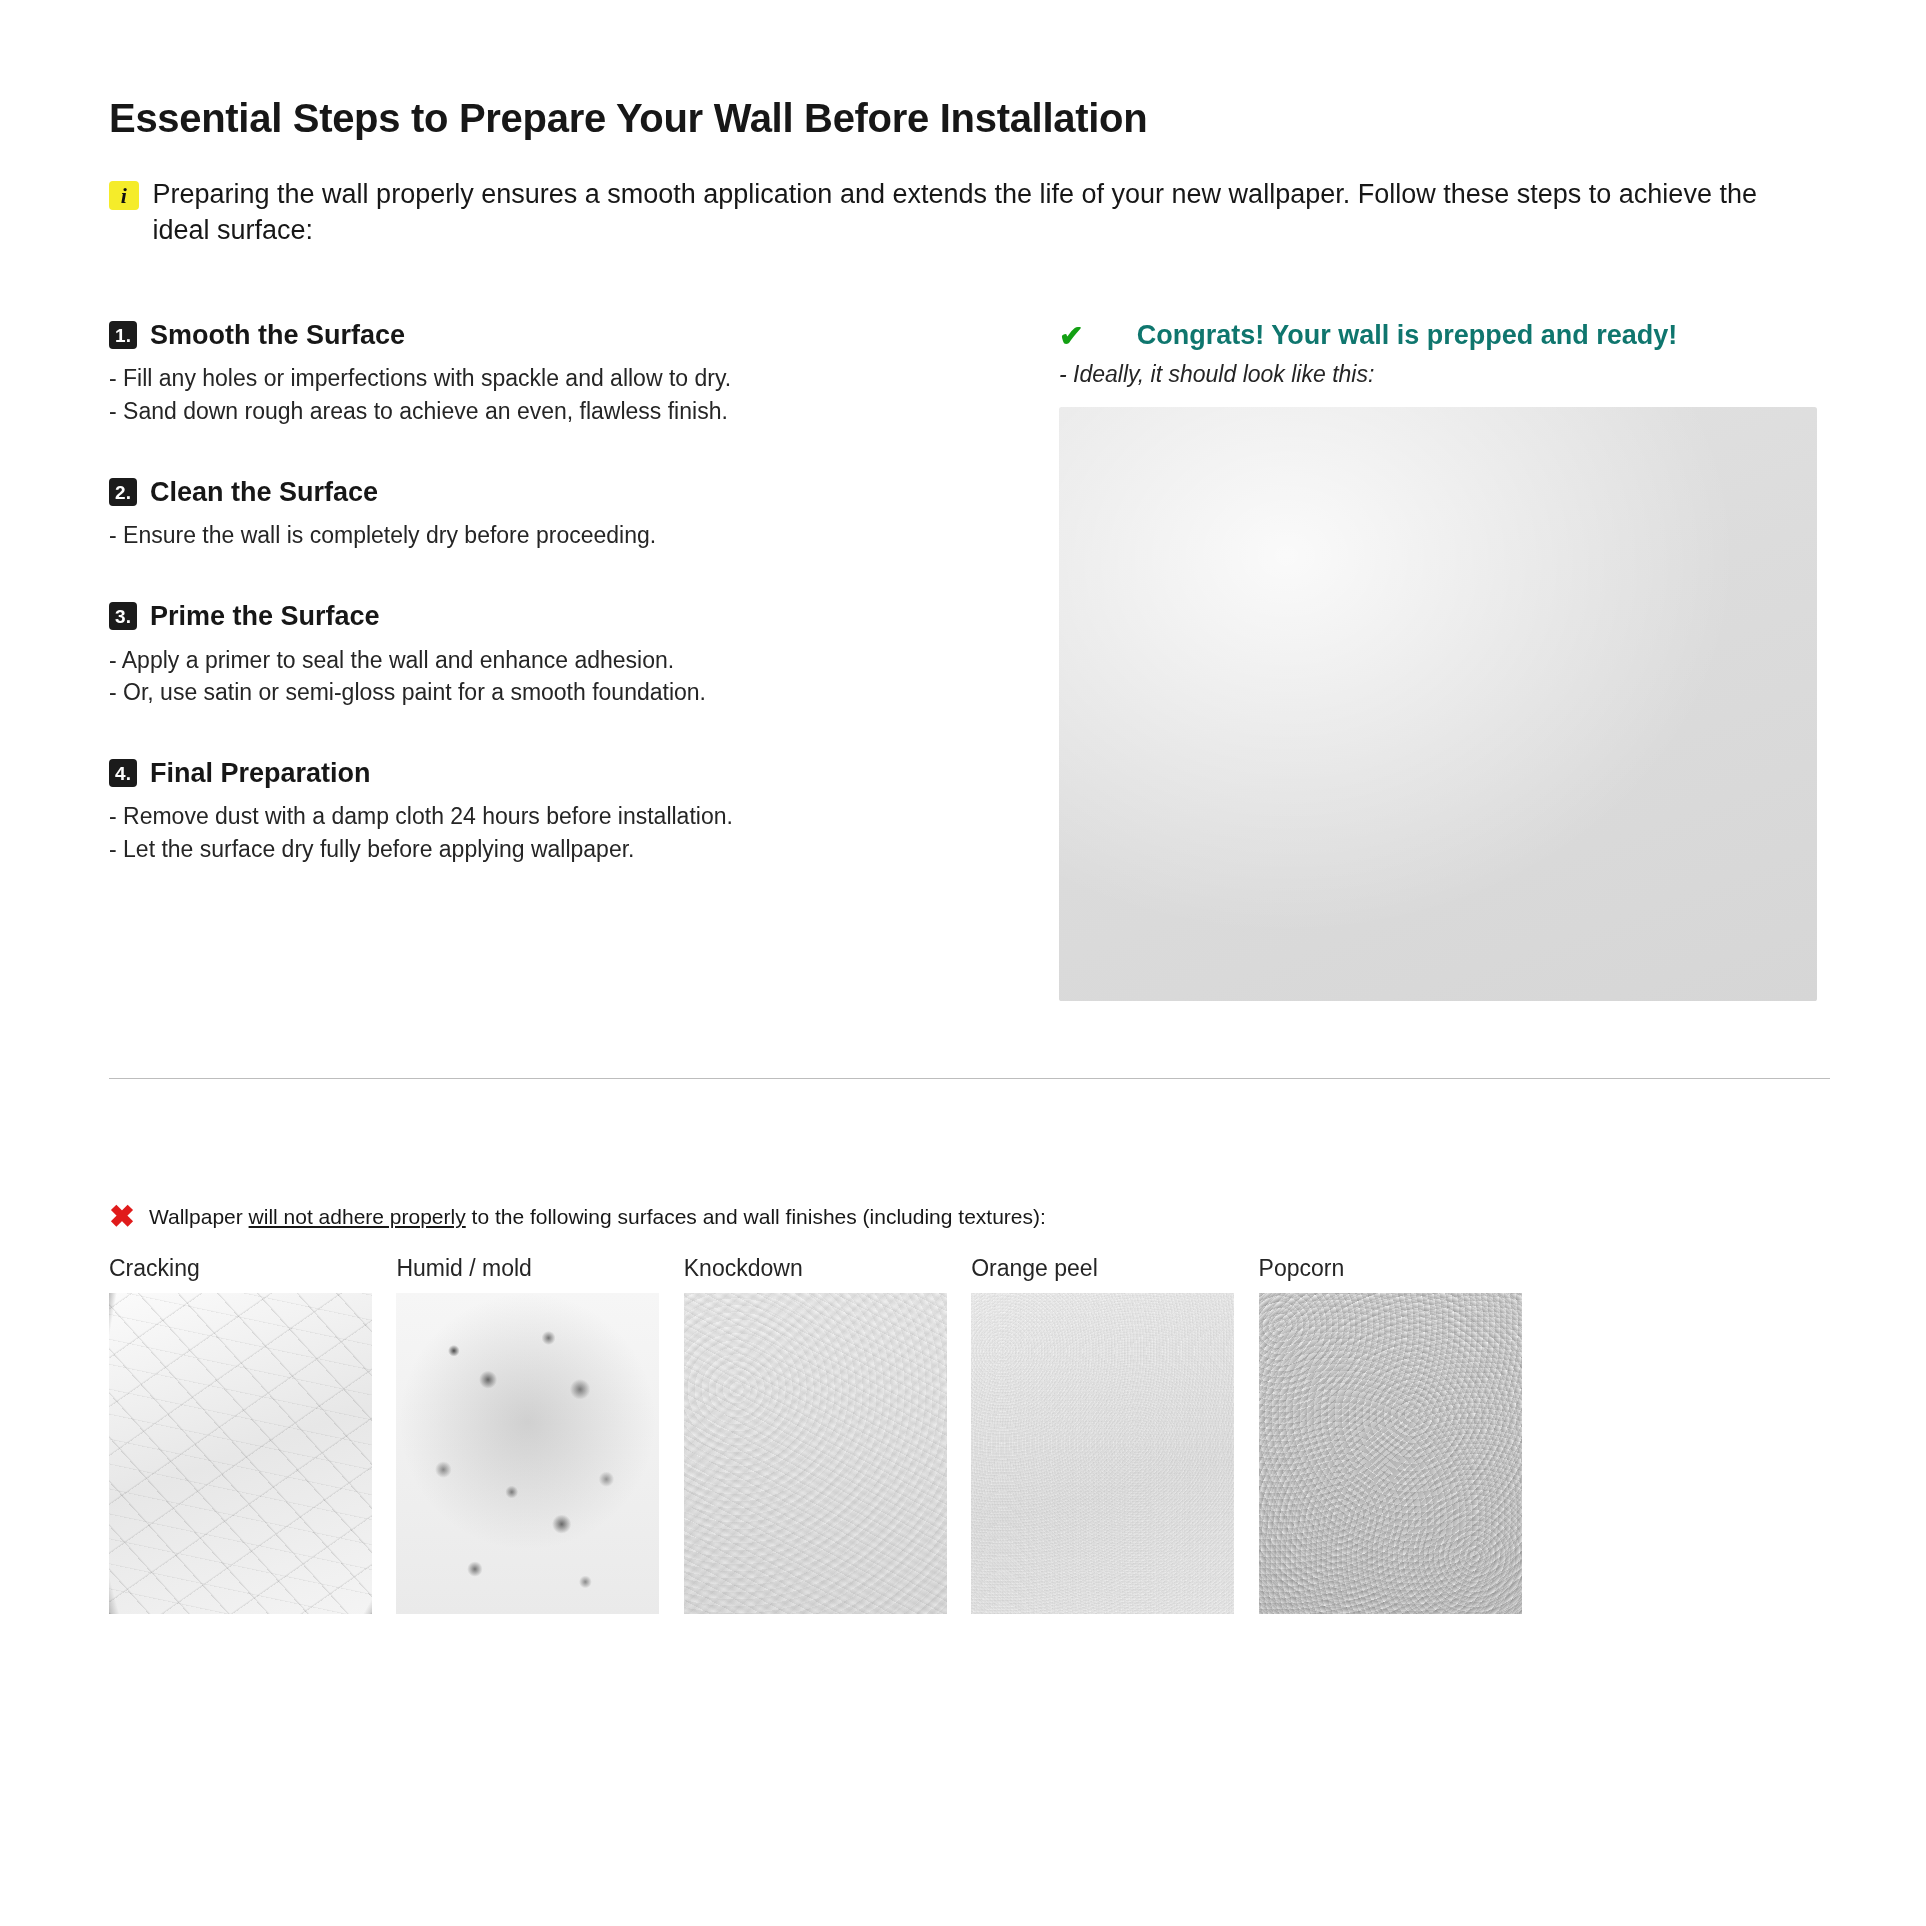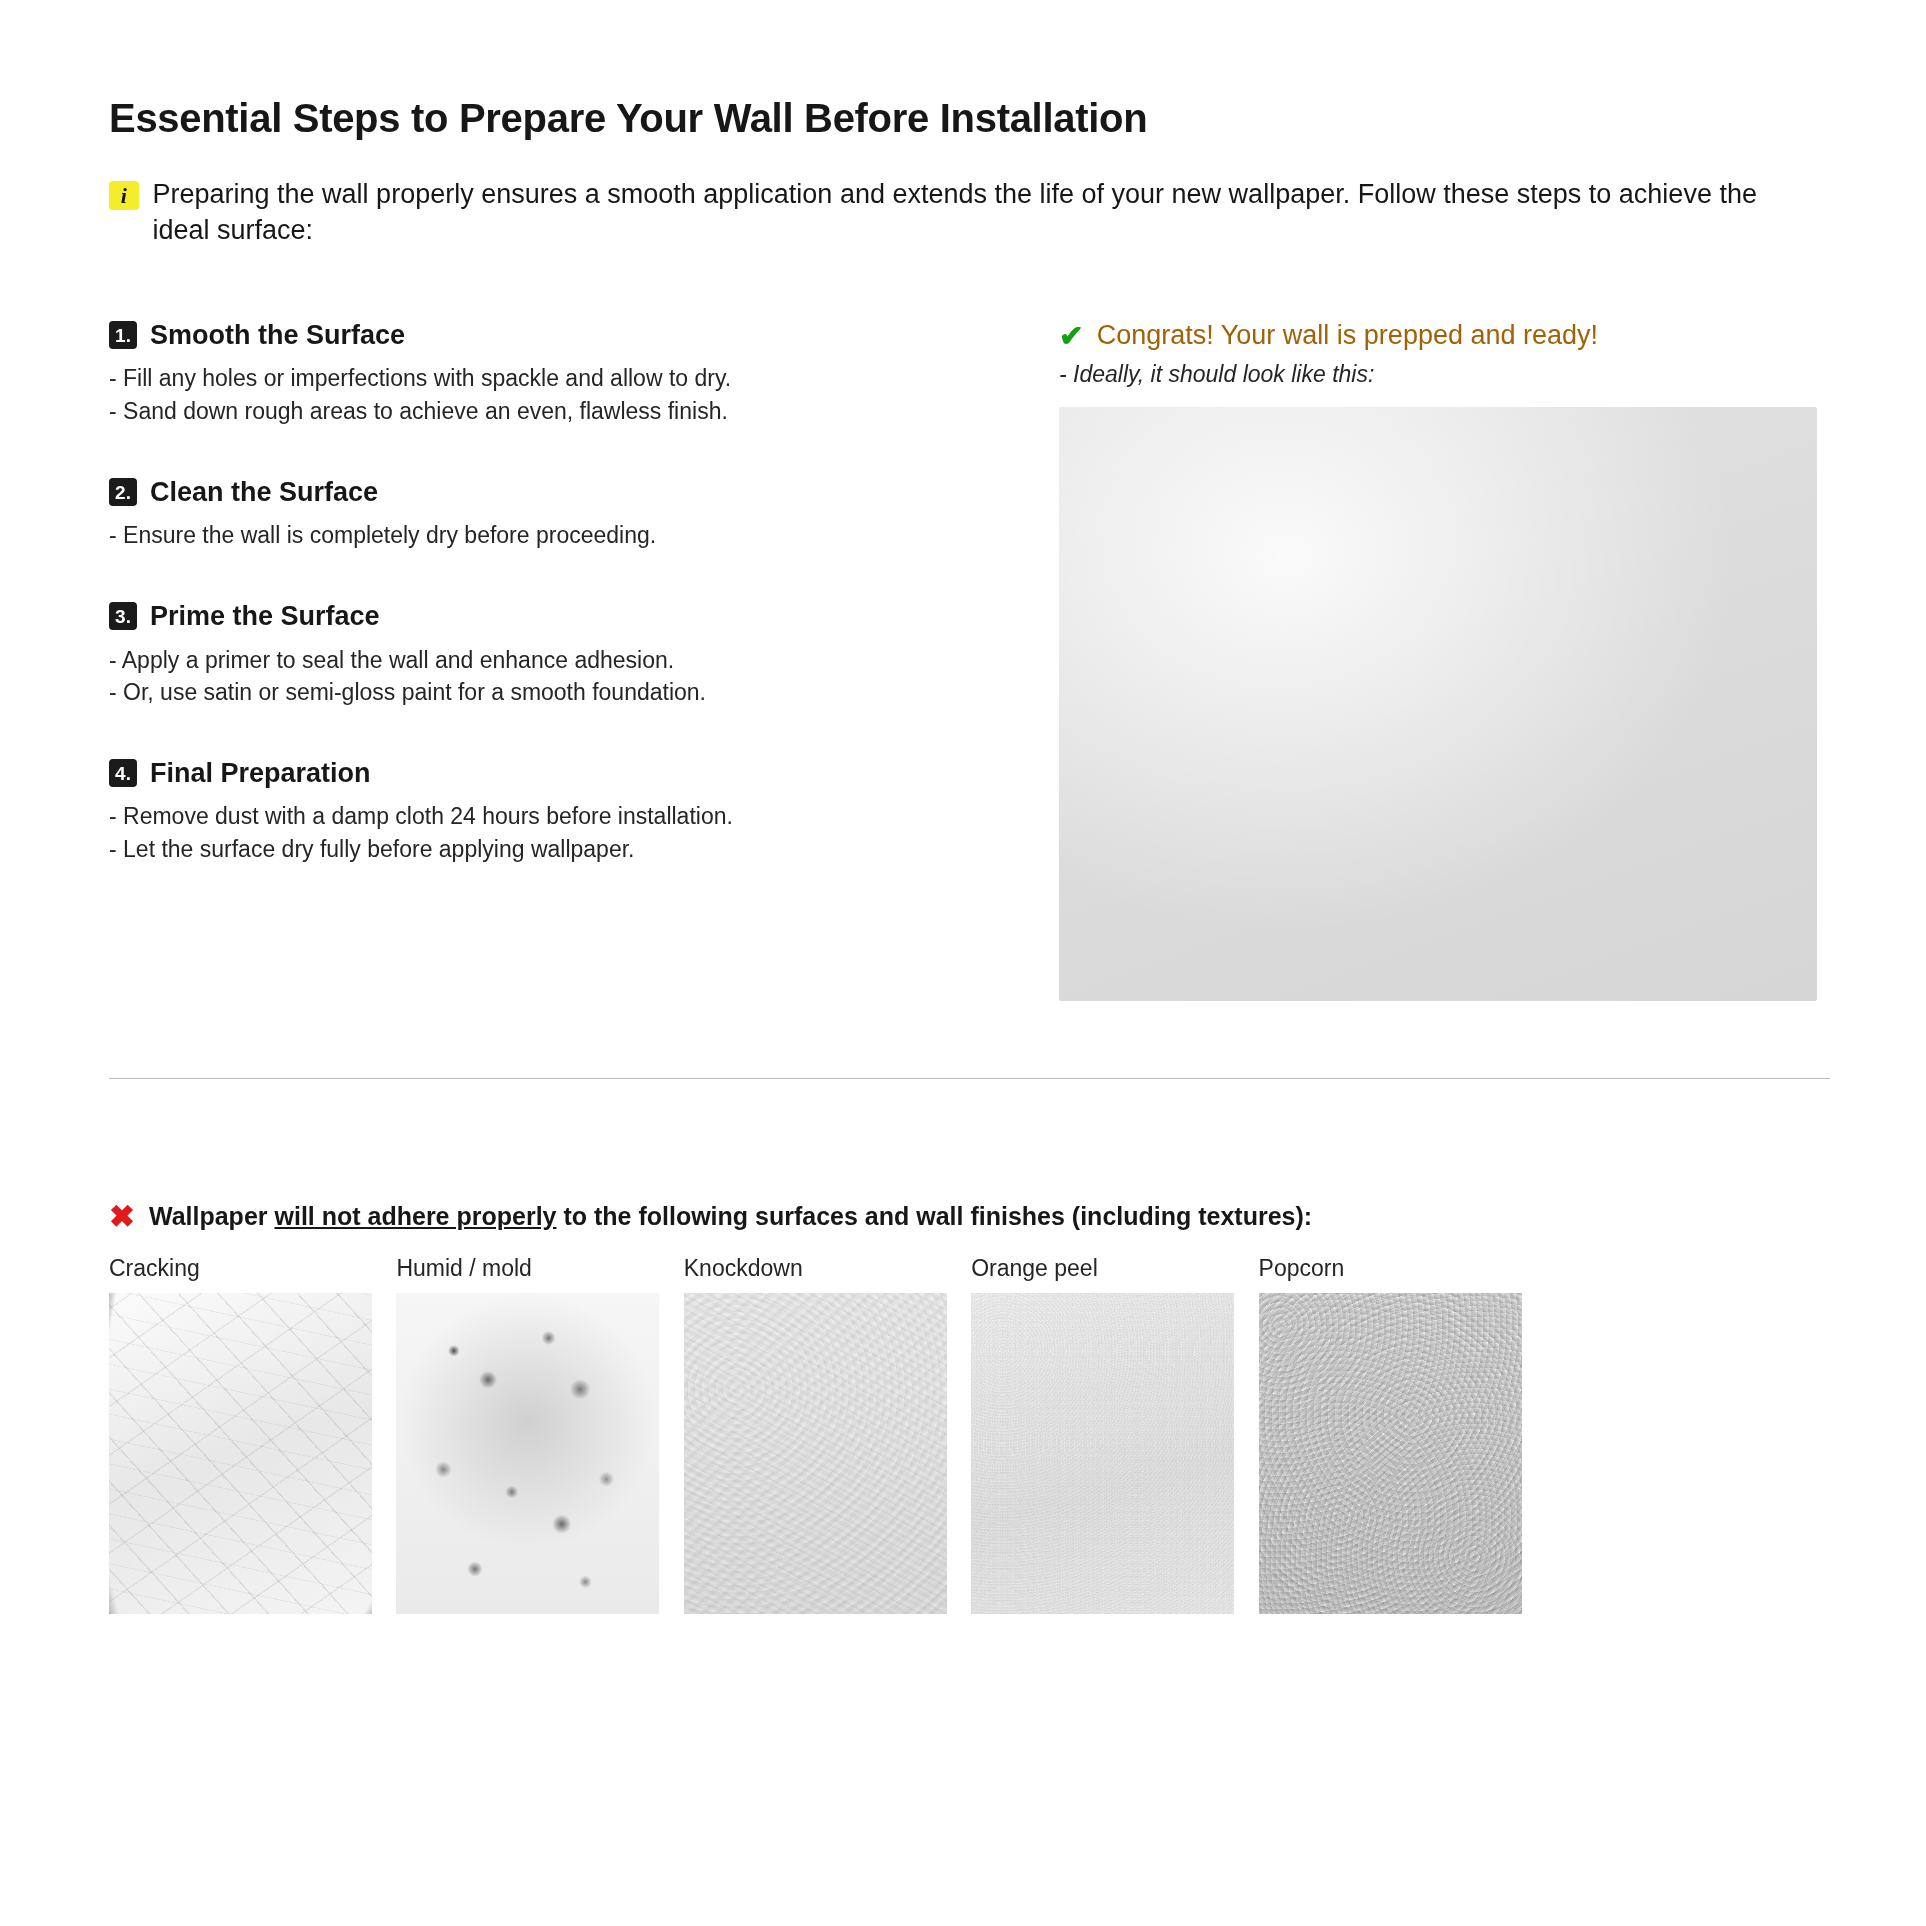--- a/index.html
+++ b/index.html
@@ -112,22 +112,23 @@
     margin-bottom: 10.3px;
   }
   .check-mark {
     font-size: 29.5px;
     line-height: 1;
     color: #13a013;
     font-weight: bold;
   }
   .congrats-title {
     font-size: 27px;
-    font-weight: normal;
-    color: #a16207;
+    font-weight: bold;
+    color: #0f766e;
+    margin-left: 40px;
   }
   .congrats-sub {
     font-size: 23px;
     color: #252525;
     margin-bottom: 19px;
     font-style: italic;
   }
   .wall-sample {
     width: 758px;
     height: 594px;
@@ -153,22 +154,22 @@
     gap: 14px;
     margin-bottom: 23px;
   }
   .x-mark {
     color: #e01b1b;
     font-size: 31px;
     font-weight: bold;
     line-height: 1;
   }
   .bad-title {
-    font-size: 25px;
-    font-weight: bold;
+    font-size: 21px;
+    font-weight: normal;
     color: #171717;
   }
   .bad-title u { text-decoration: underline; }
   .swatches {
     display: flex;
     gap: 24.4px;
   }
   .swatch { width: 263px; }
   .swatch-label {
     font-size: 23px;

